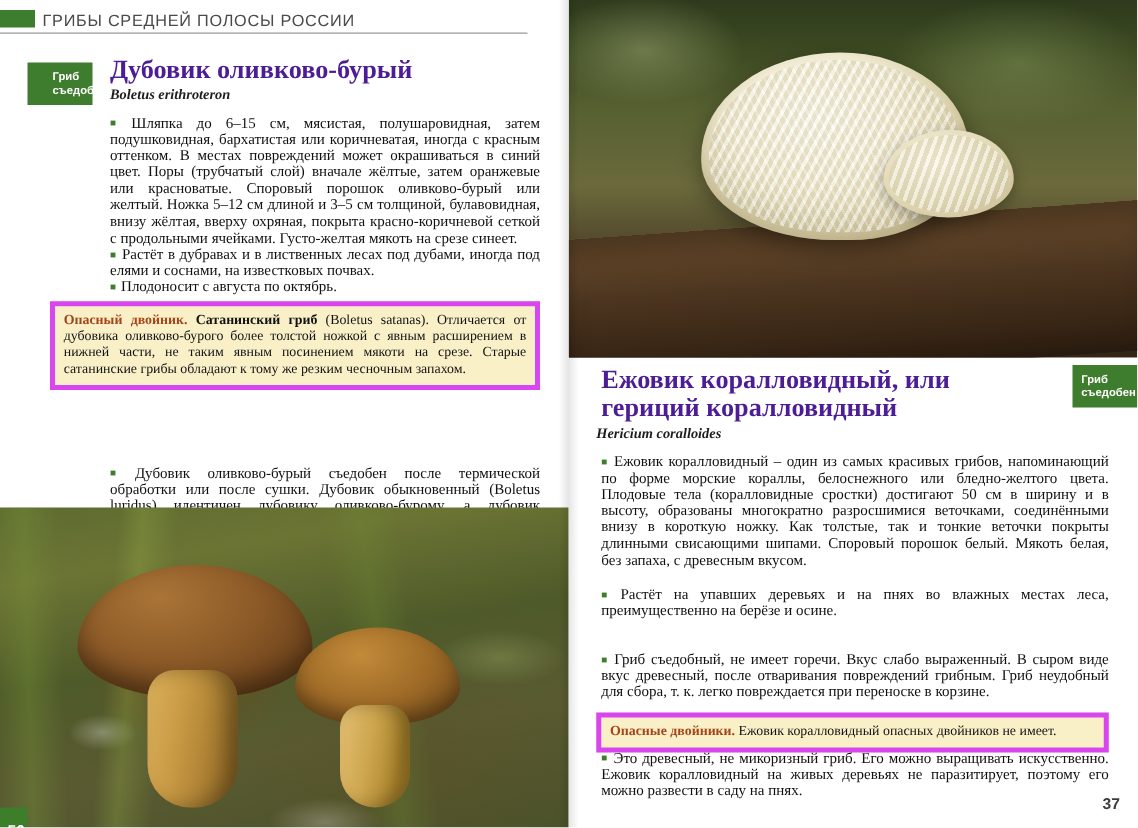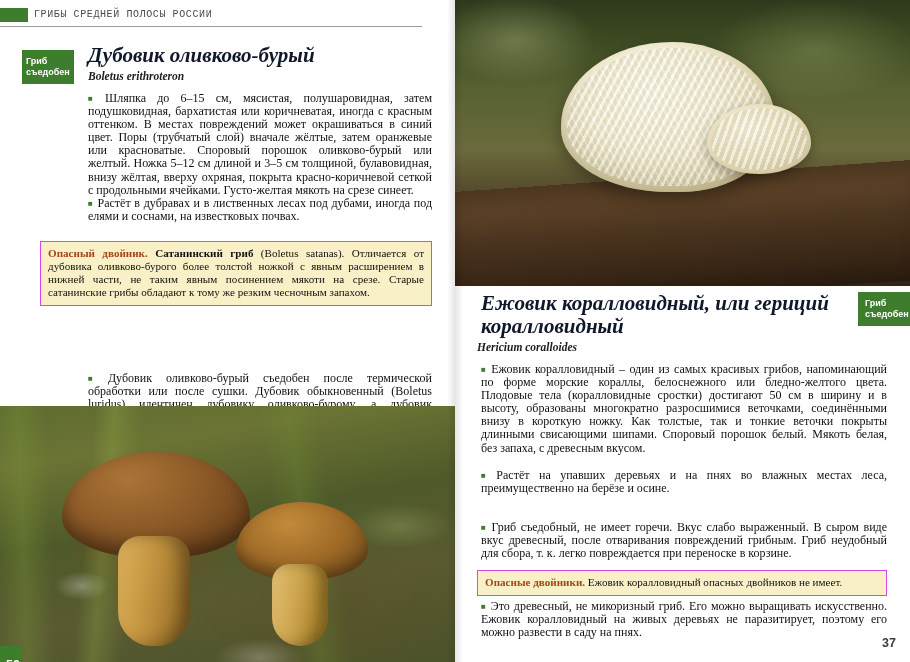--- a/index.html
+++ b/index.html
@@ -34,56 +34,55 @@
   
   .runhead-bar {
     position: absolute;
     left: 0; top: 8px;
     width: 28px; height: 14px;
     background: #3f7d2e;
   }
   .runhead-text {
     position: absolute;
     left: 34px; top: 9px;
-    font-family: Liberation Mono, monospace;
-    font-size: 10px;
+    font-family: Liberation Sans, sans-serif;
+    font-size: 13px;
     letter-spacing: 0.6px;
     color: #4a4a4a;
     text-transform: uppercase;
   }
   .runhead-rule {
     position: absolute;
     left: 0; top: 26px;
     width: 422px; height: 1px;
     background: #9a9a9a;
   }
 
   
   .edible-tag {
     position: absolute;
     background: #3f7d2e;
     color: #ffffff;
     font-family: "Liberation Sans", sans-serif;
     font-weight: bold;
     font-size: 9px;
     line-height: 11px;
-    padding: 6px 5px 6px 4px;
+    padding: 6px 5px 6px 20px;
     text-align: left;
   }
   .edible-tag.left { left: 22px; top: 50px; width: 52px; }
   .edible-tag.right { right: 0px; top: 292px; width: 52px; text-align: left; padding-left: 7px;}
 
   .title {
     position: absolute;
     font-family: "Liberation Serif", serif;
     font-weight: bold;
-    color: #0f172a;
+    color: #4c1d95;
     font-size: 21px;
     line-height: 23px;
-    font-style: italic;
   }
   .subtitle {
     position: absolute;
     font-family: "Liberation Serif", serif;
     font-style: italic;
     font-weight: bold;
     color: #1d1d1d;
     font-size: 11.5px;
   }
 
@@ -100,21 +99,21 @@
     font-size: 8px;
     margin-right: 4px;
     vertical-align: 1px;
   }
   .bd { font-weight: bold; }
 
   
   .warnbox {
     position: absolute;
     background: #faf0c8;
-    border: 1px solid #d946ef;
+    border: 4px solid #d946ef;
     padding: 5px 7px 6px 7px;
     font-size: 11.1px;
     line-height: 13.1px;
     text-align: justify;
     color: #111;
   }
   .warn-head { color: #a4441a; font-weight: bold; }
 
   
   .photo { position: absolute; overflow: hidden; }
@@ -273,20 +272,23 @@
 съедобен</div>
 
     <div class="title" style="left:88px; top:44px; width:350px;">Дубовик оливково-бурый</div>
     <div class="subtitle" style="left:88px; top:70px;">Boletus erithroteron</div>
 
     <div class="body-col" style="left:88px; top:92px; width:344px;">
       <span class="sq"></span><span>Шляпка до 6–15 см, мясистая, полушаровидная, затем подушковидная, бархатистая или коричневатая, иногда с красным оттенком. В местах повреждений может окрашиваться в синий цвет. Поры (трубчатый слой) вначале жёлтые, затем оранжевые или красноватые. Споровый порошок оливково-бурый или желтый. Ножка 5–12 см длиной и 3–5 см толщиной, булавовидная, внизу жёлтая, вверху охряная, покрыта красно-коричневой сеткой с продольными ячейками. Густо-желтая мякоть на срезе синеет.</span>
     </div>
     <div class="body-col" style="left:88px; top:197px; width:344px;">
       <span class="sq"></span><span>Растёт в дубравах и в лиственных лесах под дубами, иногда под елями и соснами, на известковых почвах.</span>
+    </div>
+    <div class="body-col" style="left:88px; top:223px; width:344px;">
+      <span class="sq"></span><span>Плодоносит с августа по октябрь.</span>
     </div>
 
     <div class="warnbox" style="left:40px; top:241px; width:392px;">
       <span class="warn-head">Опасный двойник.</span>
       <span class="bd">Сатанинский гриб</span><span> (Boletus satanas). Отличается от дубовика оливково-бурого более толстой ножкой с явным расширением в нижней части, не таким явным посинением мякоти на срезе. Старые сатанинские грибы обладают к тому же резким чесночным запахом.</span>
     </div>
 
     <div class="body-col" style="left:88px; top:326px; width:344px;margin-top:46px;">
       <span class="sq"></span><span>Дубовик оливково-бурый съедобен после термической обработки или после сушки. Дубовик обыкновенный (Boletus luridus) идентичен дубовику оливково-бурому, а дубовик крапчатый (Boletus eritropus) отличается более тёмной шляпкой и красными точками на ножке вместо сеточки. Кулинарные свойства всех трех грибов одинаковы.</span>
     </div>

